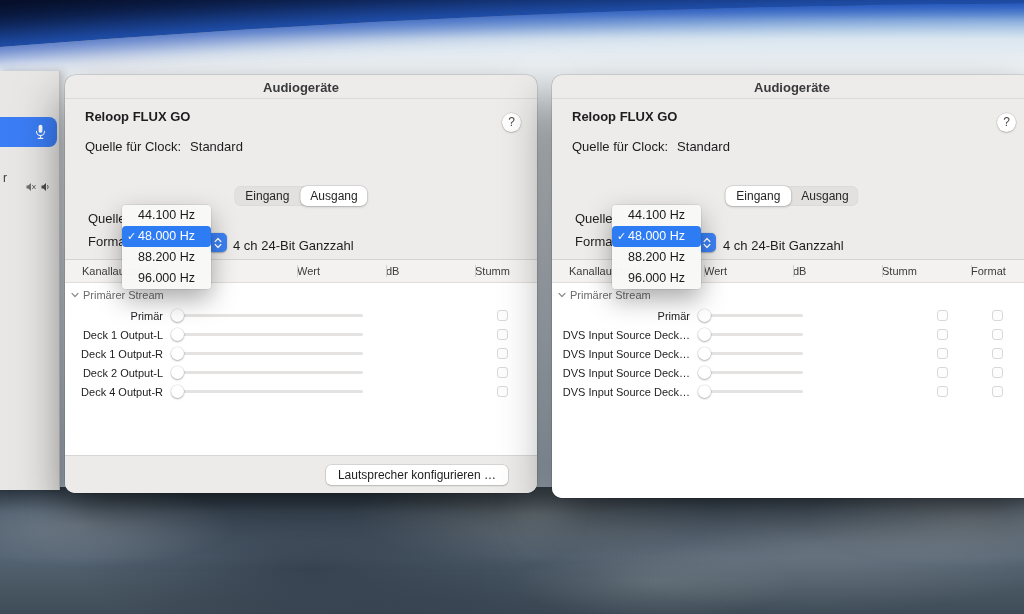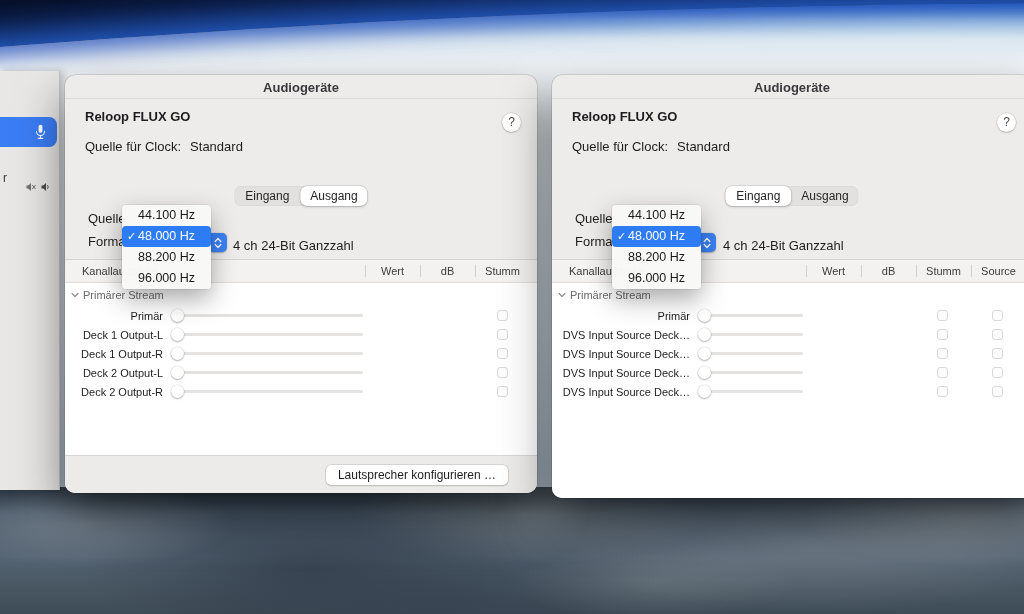--- a/index.html
+++ b/index.html
@@ -72,21 +72,21 @@
   .win--right .menu { left:60px; }
   .menu-item { height:21px; line-height:21px; border-radius:4px; font-size:12.5px; text-align:center; color:#191919; position:relative; }
   .menu-item.selected { background:#2E7CF3; color:#FFFFFF; }
   .menu-item .check { position:absolute; left:5px; font-size:11px; display:none; }
   .menu-item.selected .check { display:inline; }
 
   
   .theader { height:23px; flex:none; display:flex; align-items:center; background:#F3F2F1; border-bottom:1px solid #E0DEDD; padding-right:7px; }
   .win--right .theader { padding-right:6px; }
   .hlabel { flex:1; padding-left:17px; font-size:11px; color:#3c3c3c; white-space:nowrap; overflow:hidden; }
-  .hcell { width:55px; flex:none; text-align:center; font-size:11px; color:#3c3c3c; position:relative; }
+  .hcell { width:55px; flex:none; text-align:left; font-size:11px; color:#3c3c3c; position:relative;margin-left:34px; }
   .hcell::before { content:''; position:absolute; left:0; top:50%; transform:translateY(-50%); width:1px; height:12px; background:#D3D1D0; }
 
   .tbody { background:#FFFFFF; overflow:hidden; }
   .win--left .tbody { height:172px; flex:none; }
   .win--right .tbody { flex:1; }
   .group-row { display:flex; align-items:center; height:14px; margin:5px 0 4px 6px; gap:4px; font-size:11px; color:#6b6b6b; }
   .ch-row { display:flex; align-items:center; height:19px; padding-right:7px; }
   .ch-row:first-of-type { margin-top:3px; }
   .ch-label { font-size:11px; color:#1d1d1f; text-align:right; white-space:nowrap; overflow:hidden; flex:none; }
   .win--left  .ch-label { width:98px; }
@@ -229,21 +229,21 @@
             </div>
             <div class="bcell cell-wert"></div>
             <div class="bcell cell-db"></div>
             <div class="bcell cell-stumm">
               <div class="checkbox"></div>
             </div>
 
           </div>
         
           <div class="ch-row">
-            <div class="ch-label"><span>Deck 2 Output-R</span></div>
+            <div class="ch-label"><span>Deck 4 Output-R</span></div>
             <div class="slider">
               <div class="track"></div>
               <div class="knob"></div>
             </div>
             <div class="bcell cell-wert"></div>
             <div class="bcell cell-db"></div>
             <div class="bcell cell-stumm">
               <div class="checkbox"></div>
             </div>
 
@@ -300,21 +300,21 @@
           <path d="M1.2 7.6 4 10.4 6.8 7.6" fill="none" stroke="#ffffff" stroke-width="1.4" stroke-linecap="round" stroke-linejoin="round"></path>
         </svg>
       </div>
       <div class="format-value">4 ch 24-Bit Ganzzahl</div>
     </div>
 
     <div class="theader">
       <div class="hlabel">Kanallautstärke</div>
       <div style="display:contents">
         
-      <div class="hcell"><span>Wert</span></div><div class="hcell"><span>dB</span></div><div class="hcell"><span>Stumm</span></div><div class="hcell"><span>Source</span></div></div>
+      <div class="hcell"><span>Wert</span></div><div class="hcell"><span>dB</span></div><div class="hcell"><span>Stumm</span></div><div class="hcell"><span>Format</span></div></div>
     </div>
 
     <div class="tbody">
       <div class="group-row">
         <svg width="8" height="6" viewBox="0 0 8 6">
             <path d="M1 1.4 4 4.6 7 1.4" fill="none" stroke="#8a8a8a" stroke-width="1.3" stroke-linecap="round" stroke-linejoin="round"></path>
           </svg>
         <span>Primärer Stream</span>
       </div>
       <div style="display:contents">

